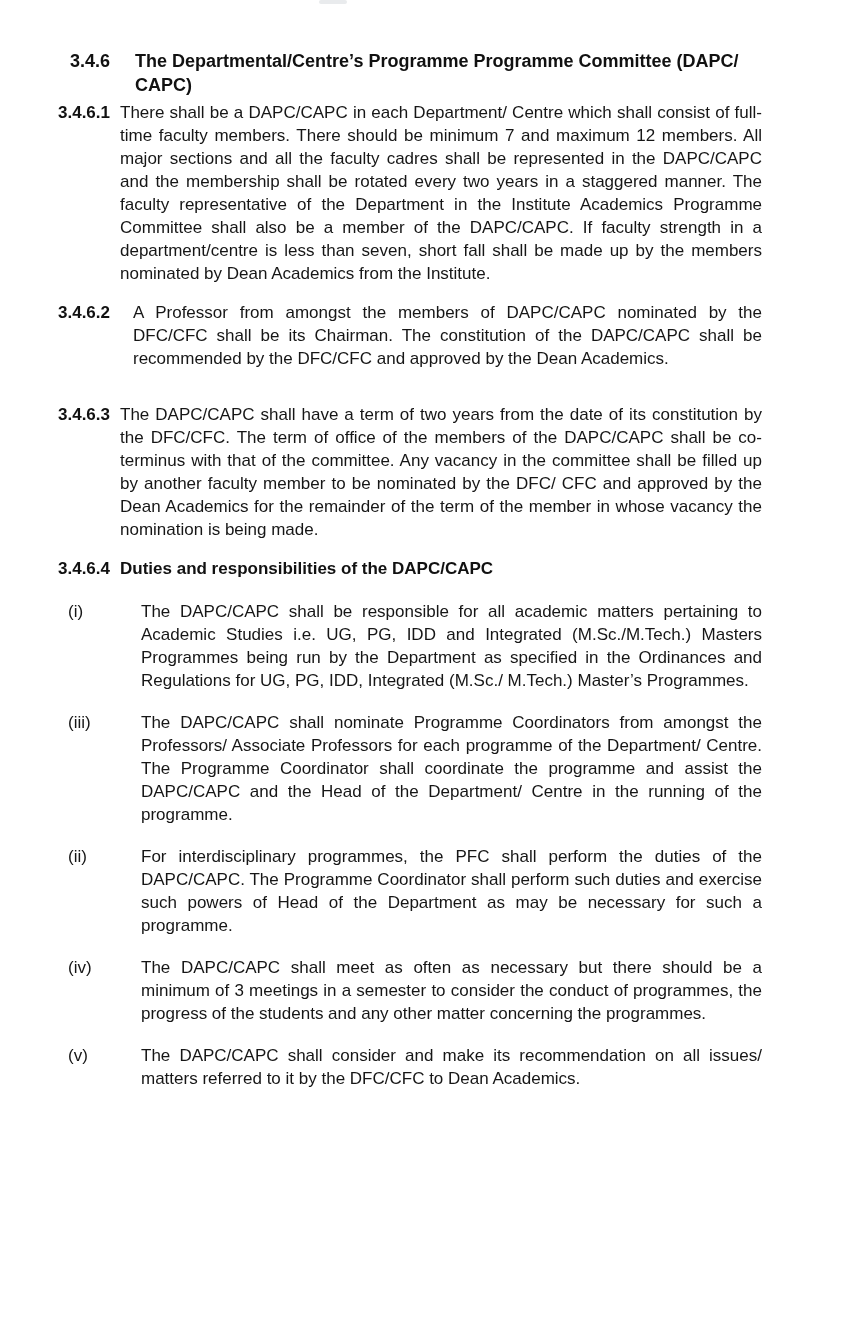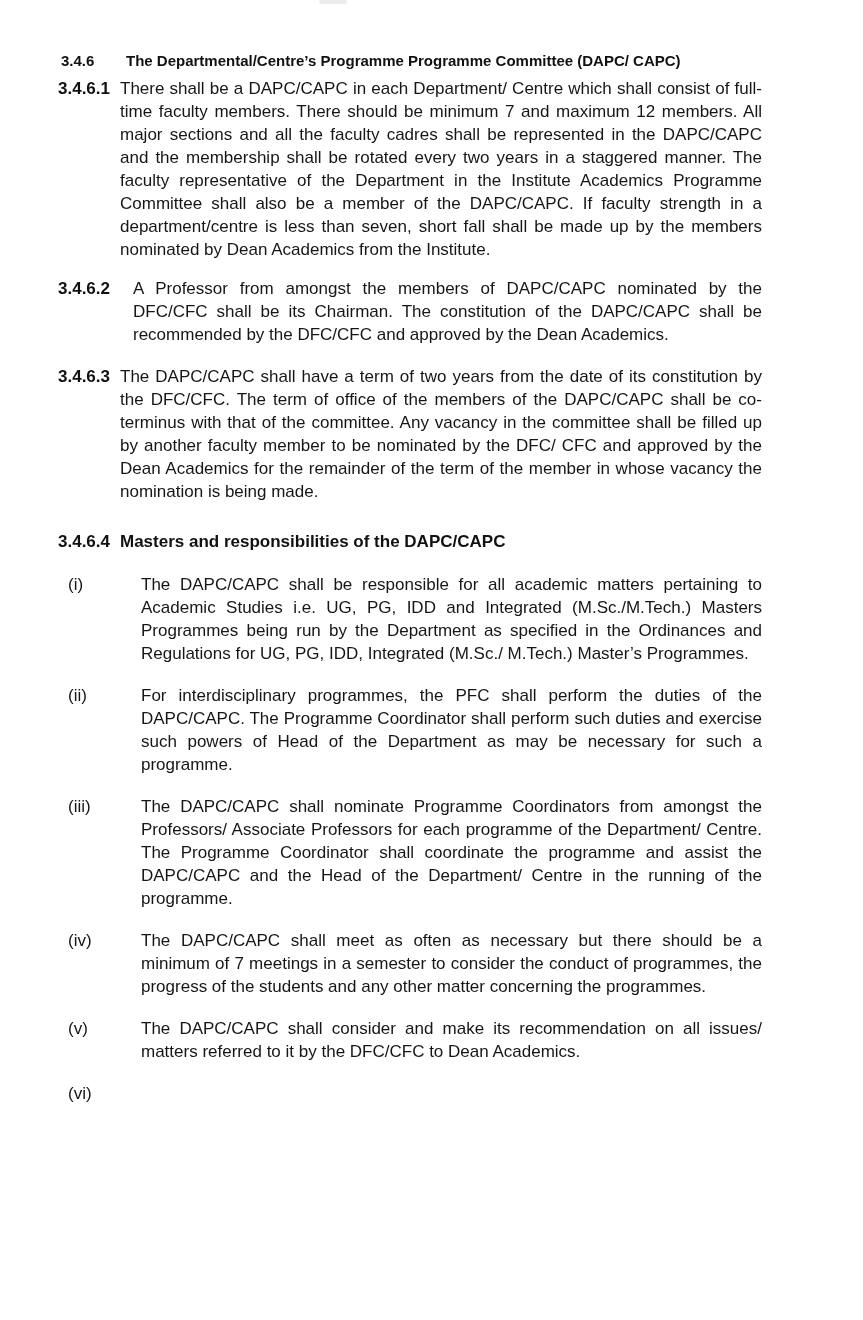--- a/index.html
+++ b/index.html
@@ -27,23 +27,23 @@
     top: 0;
     left: 319px;
     width: 28px;
     height: 4px;
     background: #e9ebed;
     border-radius: 2px;
   }
   
   .section-heading {
     display: flex;
-    margin-left: 3px;
+    margin-left: 12px;
     font-weight: 700;
-    font-size: 15px;
+    font-size: 18px;
     line-height: 24px;
     color: #111111;
   }
   .section-heading .num { flex: 0 0 65px; }
   .section-heading .title { flex: 1; margin: 0; }
 
   
   .clause { display: flex; }
   .clause .num {
     flex: 0 0 62px;
@@ -56,22 +56,22 @@
     text-align: justify;
   }
   .clause .text.heading-text {
     font-weight: 700;
     text-align: left;
     line-height: 24px;
     color: #111111;
   }
   .mt-18 { margin-top: 4px; }
   .mt-16 { margin-top: 16px; gap: 13px; }
-  .mt-19 { margin-top: 19px; }
-  .mt-11 { margin-top: 27px; }
+  .mt-19 { margin-top: 33px; }
+  .mt-11 { margin-top: 16px; }
 
   
   .item {
     display: flex;
     margin-left: 10px;
     margin-top: 19px;
   }
   .item .marker { flex: 0 0 73px; }
   .item .text {
     flex: 1;
@@ -101,45 +101,44 @@
     <p class="text">A Professor from amongst the members of DAPC/CAPC nominated by the DFC/CFC shall be its Chairman. The constitution of the DAPC/CAPC shall be recommended by the DFC/CFC and approved by the Dean Academics.</p>
   </div>
 
   <div class="clause mt-19">
     <span class="num">3.4.6.3</span>
     <p class="text">The DAPC/CAPC shall have a term of two years from the date of its constitution by the DFC/CFC. The term of office of the members of the DAPC/CAPC shall be co-terminus with that of the committee. Any vacancy in the committee shall be filled up by another faculty member to be nominated by the DFC/ CFC and approved by the Dean Academics for the remainder of the term of the member in whose vacancy the nomination is being made.</p>
   </div>
 
   <div class="clause mt-11">
     <span class="num">3.4.6.4</span>
-    <h2 class="text heading-text" style="font-size:inherit;">Masters and responsibilities of the DAPC/CAPC</h2>
+    <h2 class="text heading-text" style="font-size:inherit;">Duties and responsibilities of the DAPC/CAPC</h2>
   </div>
 
   <div class="item">
     <span class="marker">(i)</span>
     <p class="text">The DAPC/CAPC shall be responsible for all academic matters pertaining to Academic Studies i.e. UG, PG, IDD and Integrated (M.Sc./M.Tech.) Masters Programmes being run by the Department as specified in the Ordinances and Regulations for UG, PG, IDD, Integrated (M.Sc./ M.Tech.) Master’s Programmes.</p>
   </div>
 
   <div class="item">
+    <span class="marker">(iii)</span>
+    <p class="text">The DAPC/CAPC shall nominate Programme Coordinators from amongst the Professors/ Associate Professors for each programme of the Department/ Centre. The Programme Coordinator shall coordinate the programme and assist the DAPC/CAPC and the Head of the Department/ Centre in the running of the programme.</p>
+  </div>
+
+  <div class="item">
     <span class="marker">(ii)</span>
     <p class="text">For interdisciplinary programmes, the PFC shall perform the duties of the DAPC/CAPC. The Programme Coordinator shall perform such duties and exercise such powers of Head of the Department as may be necessary for such a programme.</p>
   </div>
 
   <div class="item">
-    <span class="marker">(iii)</span>
-    <p class="text">The DAPC/CAPC shall nominate Programme Coordinators from amongst the Professors/ Associate Professors for each programme of the Department/ Centre. The Programme Coordinator shall coordinate the programme and assist the DAPC/CAPC and the Head of the Department/ Centre in the running of the programme.</p>
-  </div>
-
-  <div class="item">
     <span class="marker">(iv)</span>
-    <p class="text">The DAPC/CAPC shall meet as often as necessary but there should be a minimum of 7 meetings in a semester to consider the conduct of programmes, the progress of the students and any other matter concerning the programmes.</p>
+    <p class="text">The DAPC/CAPC shall meet as often as necessary but there should be a minimum of 3 meetings in a semester to consider the conduct of programmes, the progress of the students and any other matter concerning the programmes.</p>
   </div>
 
   <div class="item">
     <span class="marker">(v)</span>
     <p class="text">The DAPC/CAPC shall consider and make its recommendation on all issues/ matters referred to it by the DFC/CFC to Dean Academics.</p>
   </div>
 
   <div class="item">
-    <span class="marker">(vi)</span>
   </div>
 
 </div>
 
 </body></html>

